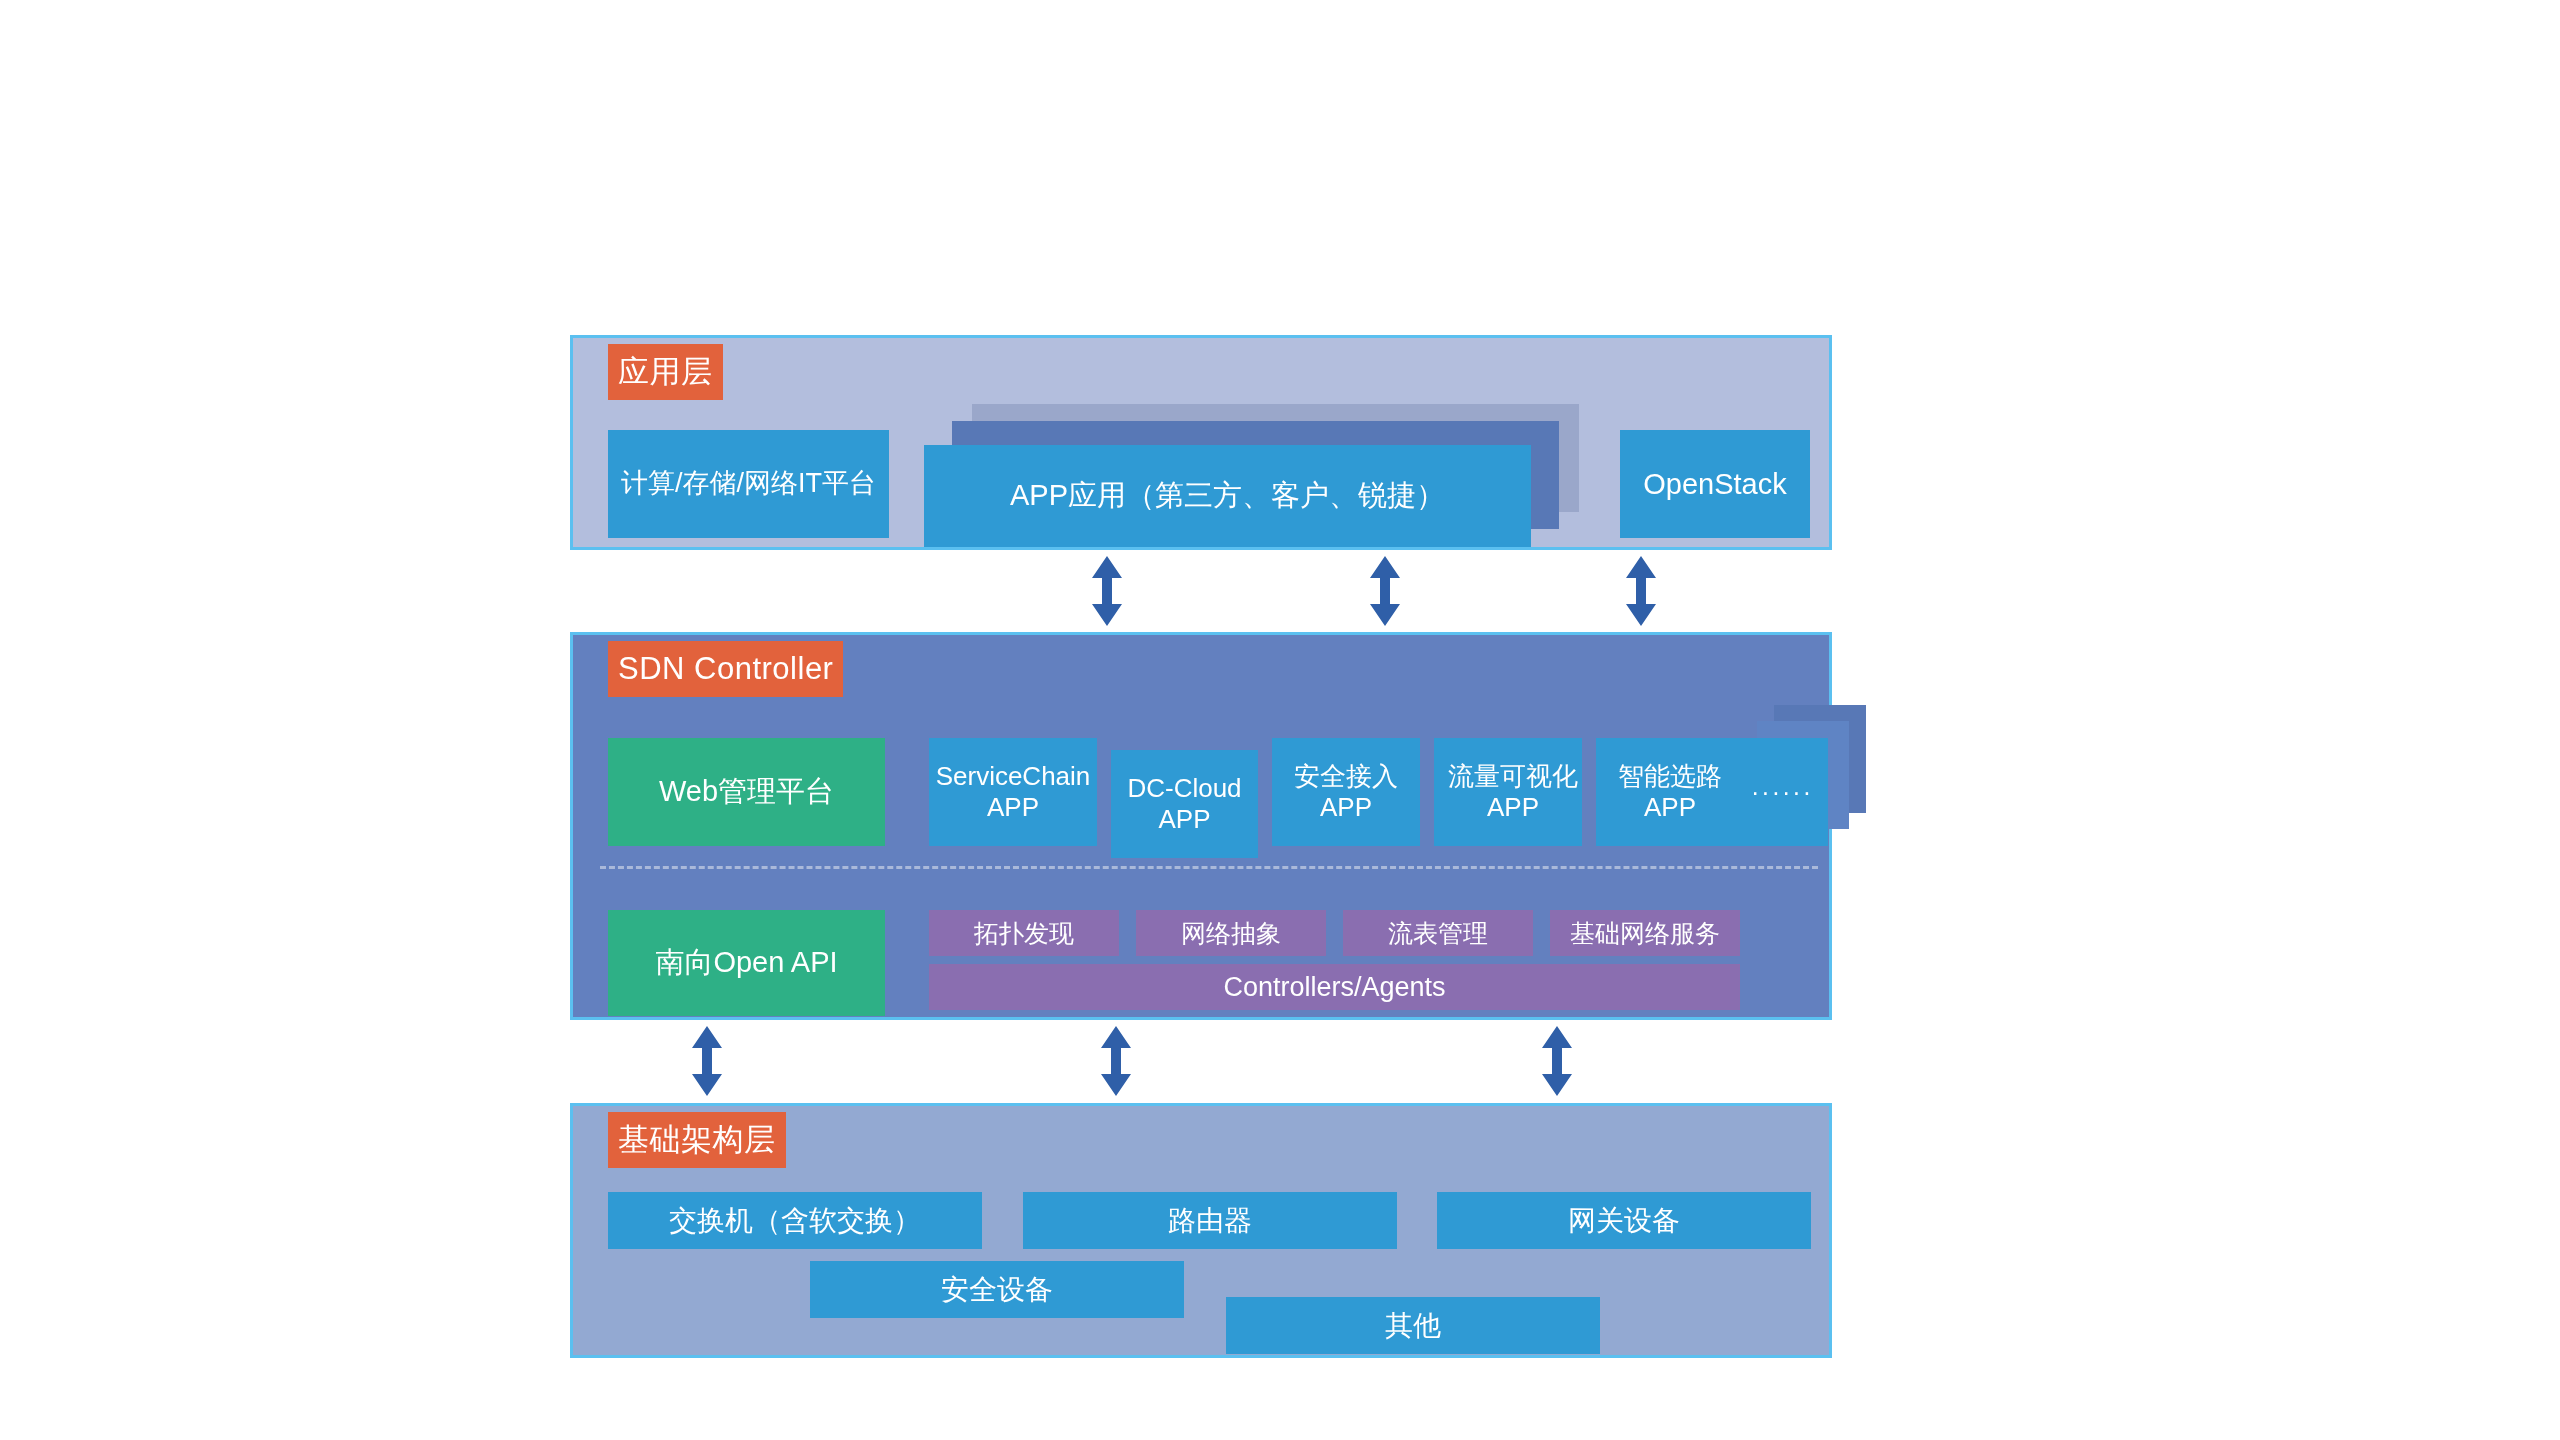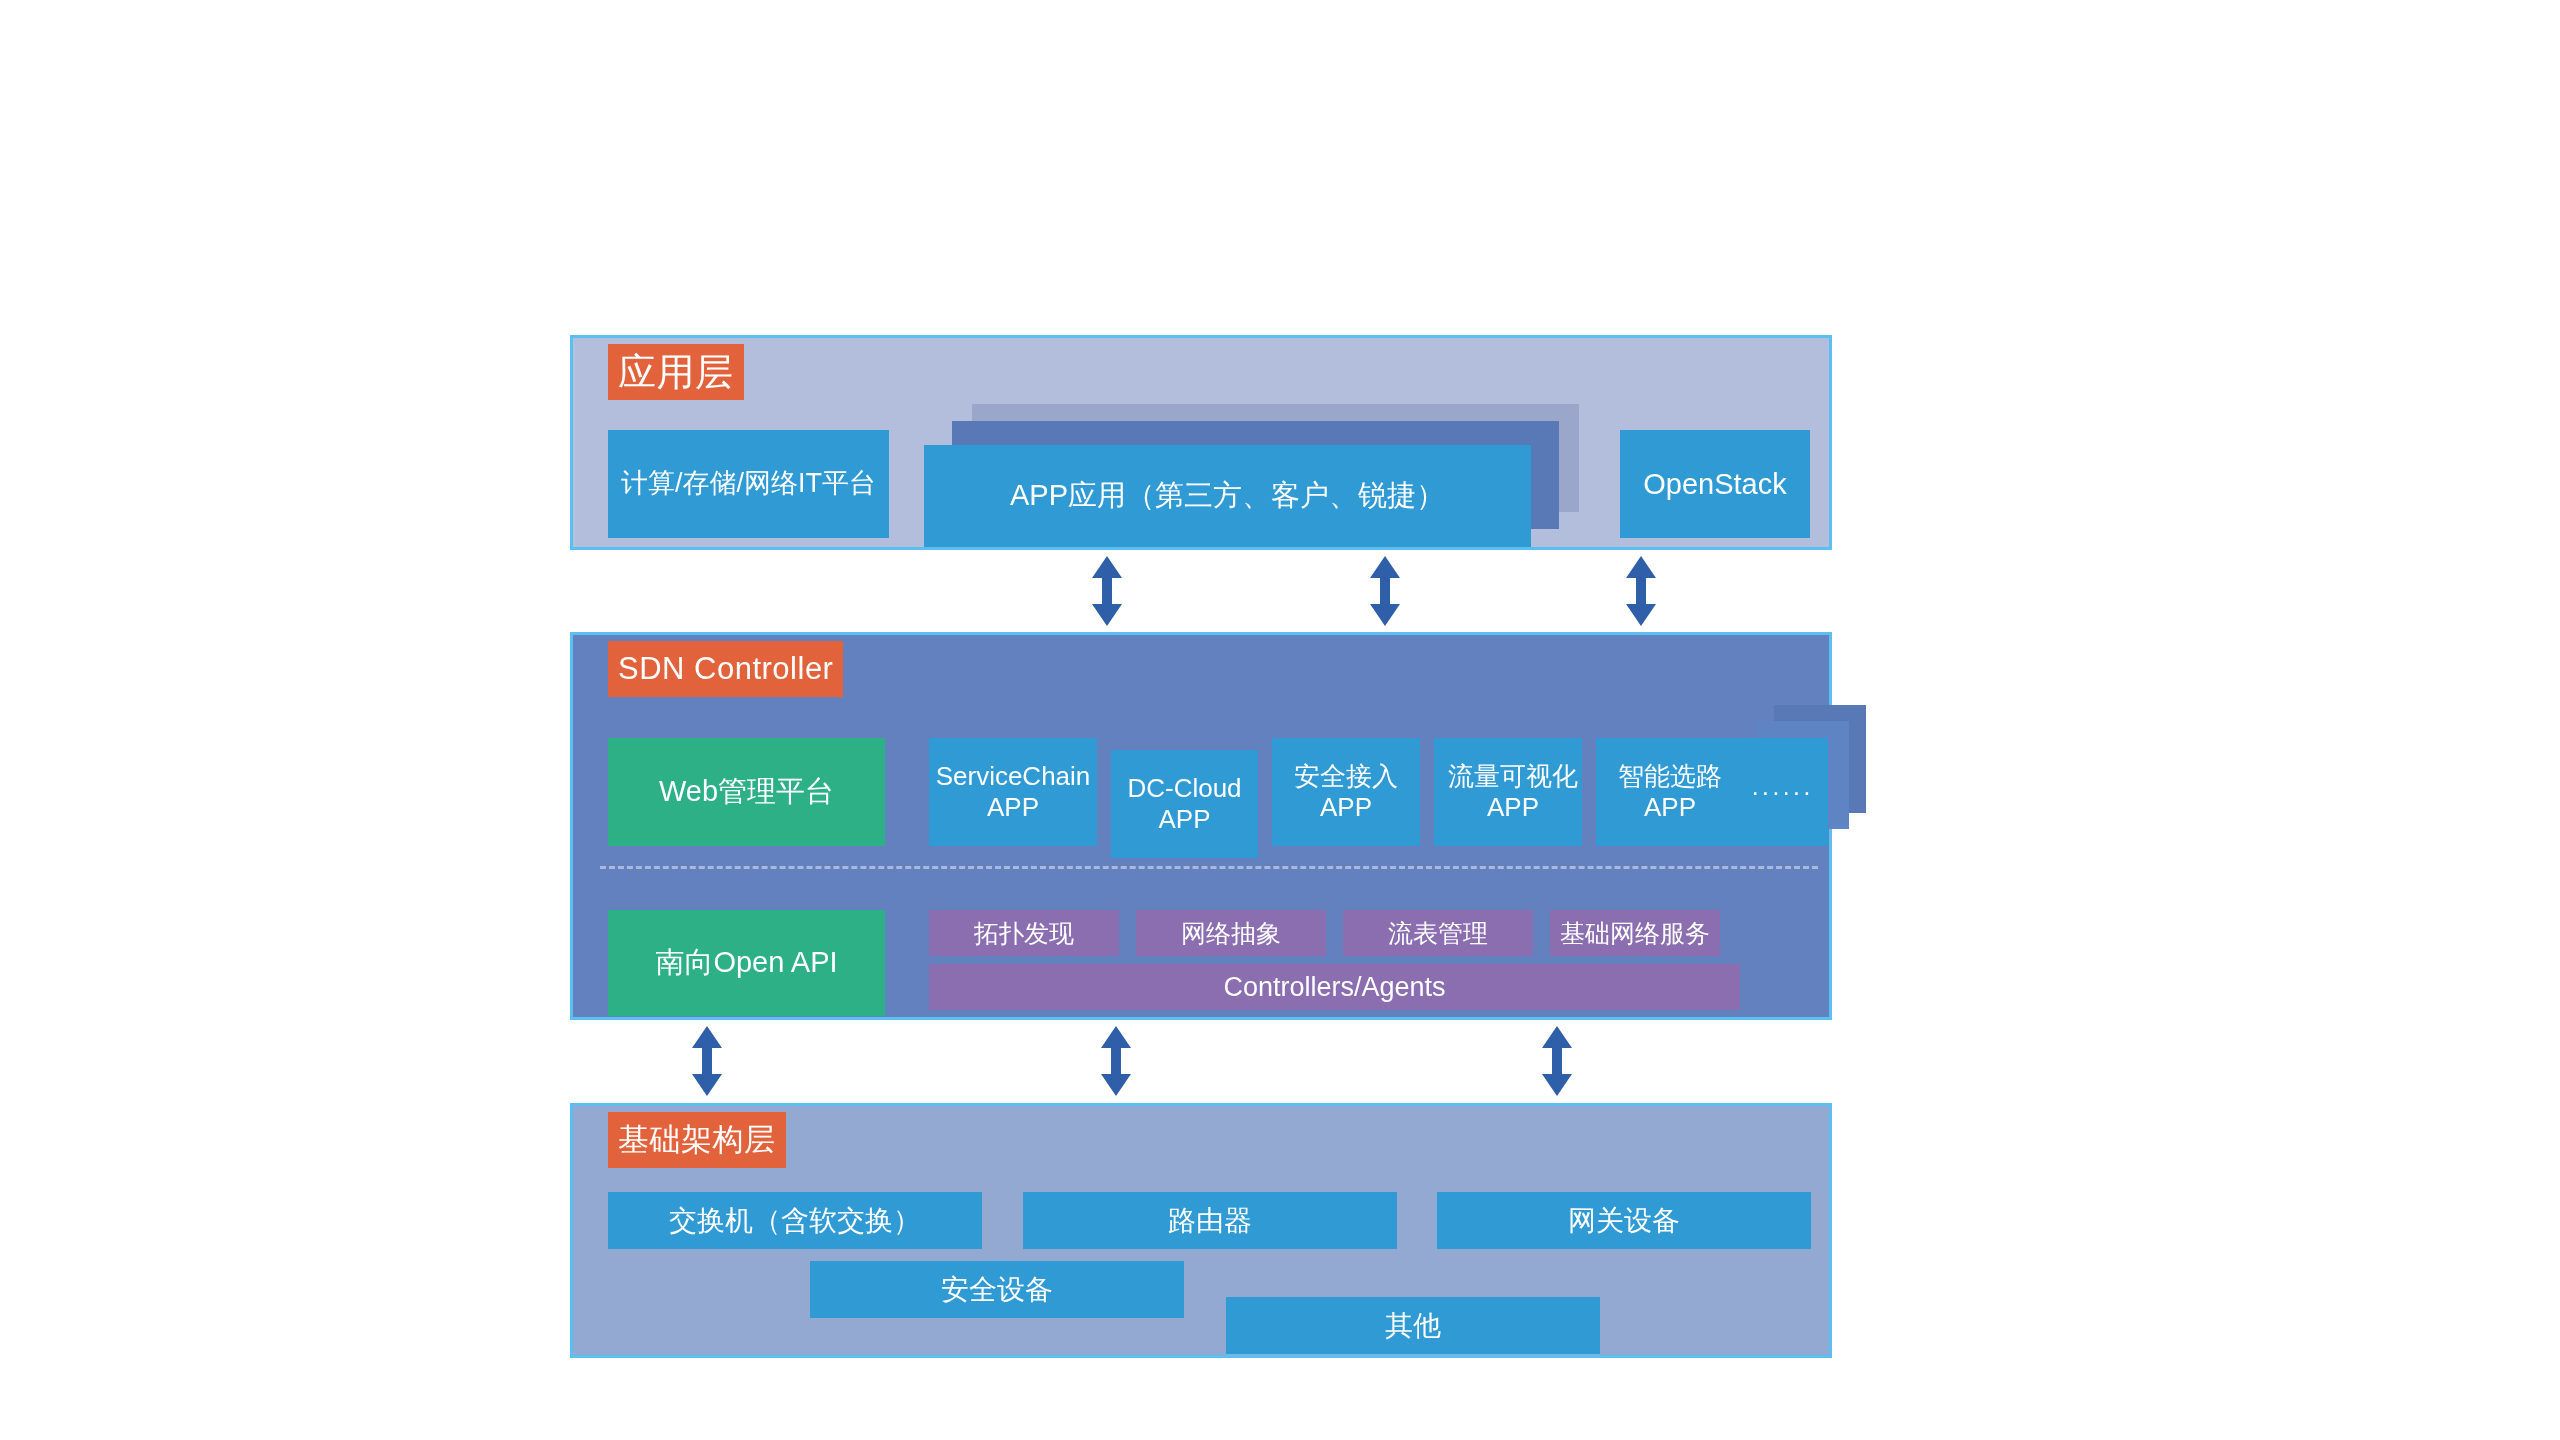--- a/index.html
+++ b/index.html
@@ -40,21 +40,21 @@
     background: #e2623c;
     color: #ffffff;
     display: flex;
     align-items: center;
     justify-content: flex-start;
     padding: 0 10px;
     box-sizing: border-box;
     white-space: nowrap;
     letter-spacing: 0.5px;
   }
-  .badge-app   { left: 608px;  top: 344px;  height: 56px; font-size: 38px; }
+  .badge-app   { left: 608px;  top: 344px;  height: 56px; font-size: 31px; }
   .badge-sdn   { left: 608px;  top: 641px;  height: 56px; font-size: 31px; }
   .badge-infra { left: 608px;  top: 1112px; height: 56px; font-size: 31px; }
 
   
   .bluebox {
     position: absolute;
     background: #2f9ad4;
     color: #ffffff;
     display: flex;
     align-items: center;
@@ -193,21 +193,21 @@
     font-size: 29px;
   }
   .sdn-func {
     top: 910px;
     height: 46px;
     font-size: 25px;
   }
   .func-1 { left: 929px;  width: 190px; }
   .func-2 { left: 1136px; width: 190px; }
   .func-3 { left: 1343px; width: 190px; }
-  .func-4 { left: 1550px; width: 170px; }
+  .func-4 { left: 1550px; width: 190px; }
 
   .sdn-ctrlagents {
     left: 929px; top: 964px;
     width: 811px; height: 46px;
     font-size: 27px;
   }
 
   
   .infra-box {
     font-size: 28px;

